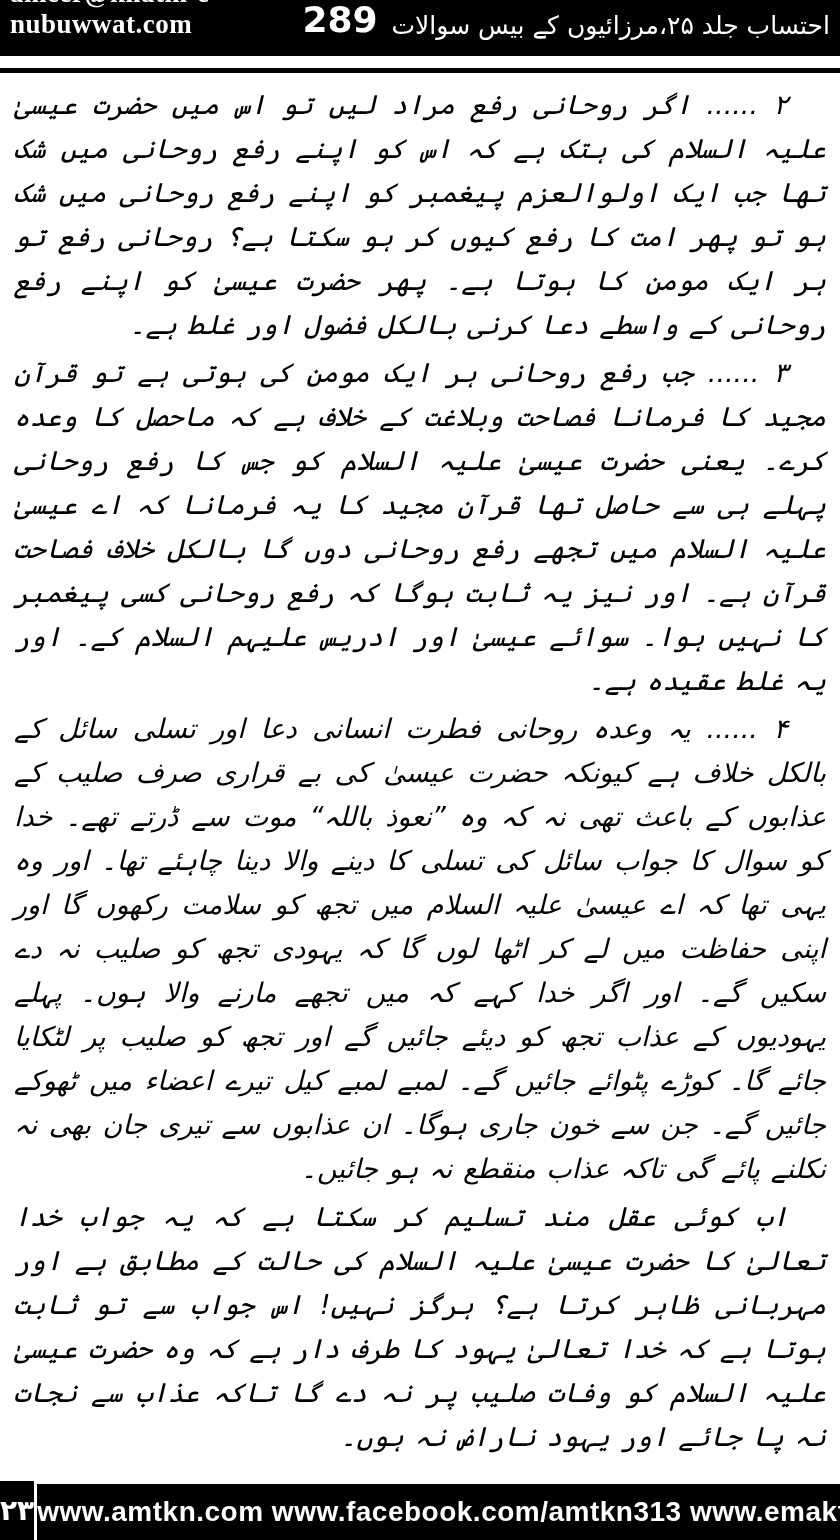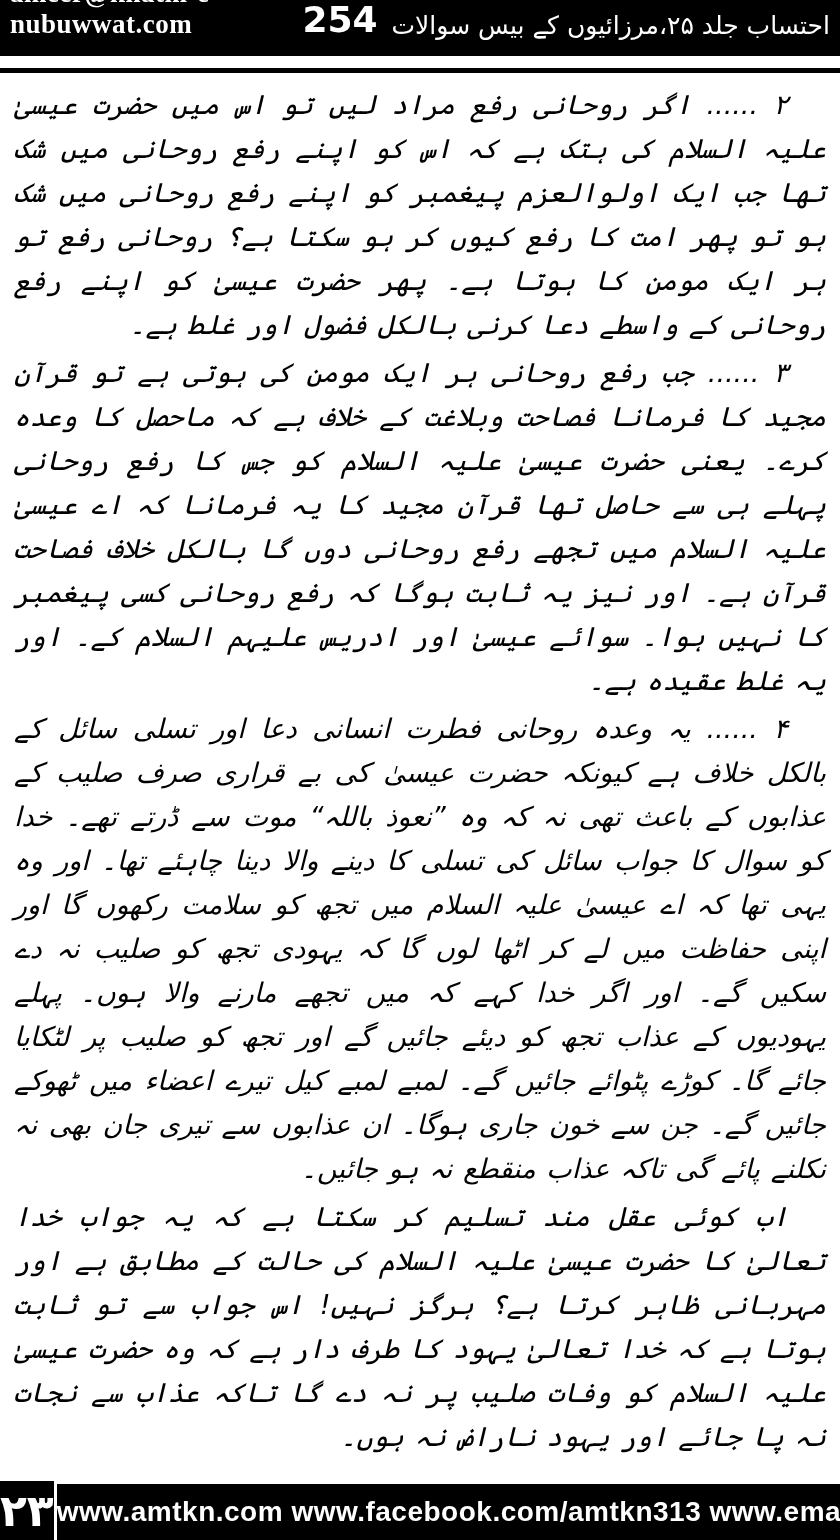--- a/index.html
+++ b/index.html
@@ -75,21 +75,21 @@
     bottom: 0;
     height: 62px;
     display: flex;
     align-items: stretch;
     background: #000000;
   }
   .footer-num {
     width: 76px;
     background: #000000;
     color: #ffffff;
-    font-size: 44px;
+    font-size: 28px;
     font-weight: bold;
     display: flex;
     align-items: center;
     justify-content: center;
     border-top: 3px solid #ffffff;
     border-right: 3px solid #ffffff;
     box-sizing: border-box;
   }
   .footer-links {
     flex: 1;
@@ -108,21 +108,21 @@
     white-space: nowrap;
   }
 </style>
 </head>
 <body>
 
 <div class="page">
 
   <header class="topbar">
     <span class="email">ameer@khatm-e-nubuwwat.com</span>
-    <span class="pagenum">254</span>
+    <span class="pagenum">289</span>
     <span class="title">احتساب جلد ۲۵،مرزائیوں کے بیس سوالات</span>
   </header>
 
   <div class="header-rule"></div>
 
   <main class="body-text">
     <p class="indent">۲ ......      اگر روحانی رفع مراد لیں تو اس میں حضرت عیسیٰ علیہ السلام کی ہتک ہے کہ اس کو اپنے رفع روحانی میں شک تھا جب ایک اولوالعزم پیغمبر کو اپنے رفع روحانی میں شک ہو تو پھر امت کا رفع کیوں کر ہو سکتا ہے؟ روحانی رفع تو ہر ایک مومن کا ہوتا ہے۔ پھر حضرت عیسیٰ کو اپنے رفع روحانی کے واسطے دعا کرنی بالکل فضول اور غلط ہے۔</p>
     <p class="indent">۳ ......      جب رفع روحانی ہر ایک مومن کی ہوتی ہے تو قرآن مجید کا فرمانا فصاحت وبلاغت کے خلاف ہے کہ ماحصل کا وعدہ کرے۔ یعنی حضرت عیسیٰ علیہ السلام کو جس کا رفع روحانی پہلے ہی سے حاصل تھا قرآن مجید کا یہ فرمانا کہ اے عیسیٰ علیہ السلام میں تجھے رفع روحانی دوں گا بالکل خلاف فصاحت قرآن ہے۔ اور نیز یہ ثابت ہوگا کہ رفع روحانی کسی پیغمبر کا نہیں ہوا۔ سوائے عیسیٰ اور ادریس علیہم السلام کے۔ اور یہ غلط عقیدہ ہے۔</p>
     <p class="indent">۴ ......      یہ وعدہ روحانی فطرت انسانی دعا اور تسلی سائل کے بالکل خلاف ہے کیونکہ حضرت عیسیٰ کی بے قراری صرف صلیب کے عذابوں کے باعث تھی نہ کہ وہ ”نعوذ باللہ“ موت سے ڈرتے تھے۔ خدا کو سوال کا جواب سائل کی تسلی کا دینے والا دینا چاہئے تھا۔ اور وہ یہی تھا کہ اے عیسیٰ علیہ السلام میں تجھ کو سلامت رکھوں گا اور اپنی حفاظت میں لے کر اٹھا لوں گا کہ یہودی تجھ کو صلیب نہ دے سکیں گے۔ اور اگر خدا کہے کہ میں تجھے مارنے والا ہوں۔ پہلے یہودیوں کے عذاب تجھ کو دیئے جائیں گے اور تجھ کو صلیب پر لٹکایا جائے گا۔ کوڑے پٹوائے جائیں گے۔ لمبے لمبے کیل تیرے اعضاء میں ٹھوکے جائیں گے۔ جن سے خون جاری ہوگا۔ ان عذابوں سے تیری جان بھی نہ نکلنے پائے گی تاکہ عذاب منقطع نہ ہو جائیں۔</p>
     <p class="indent">اب کوئی عقل مند تسلیم کر سکتا ہے کہ یہ جواب خدا تعالیٰ کا حضرت عیسیٰ علیہ السلام کی حالت کے مطابق ہے اور مہربانی ظاہر کرتا ہے؟ ہرگز نہیں! اس جواب سے تو ثابت ہوتا ہے کہ خدا تعالیٰ یہود کا طرف دار ہے کہ وہ حضرت عیسیٰ علیہ السلام کو وفات صلیب پر نہ دے گا تاکہ عذاب سے نجات نہ پا جائے اور یہود ناراض نہ ہوں۔</p>

